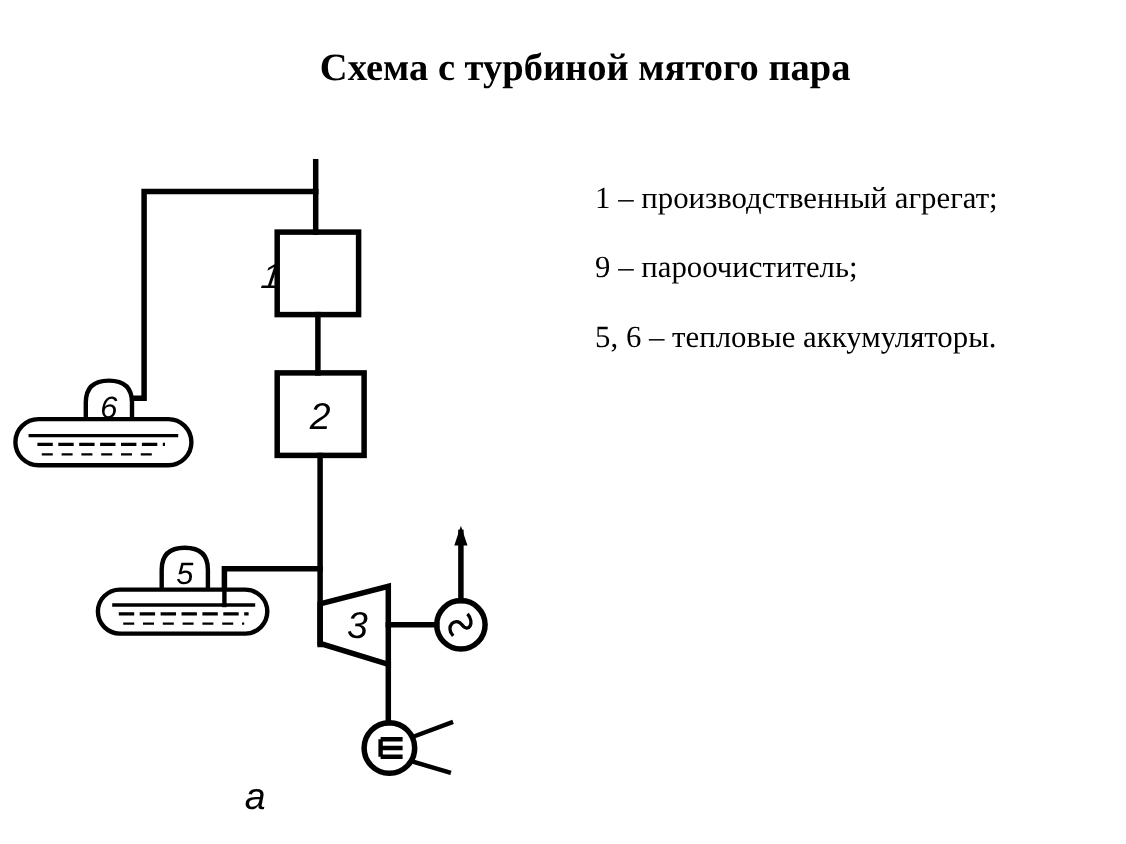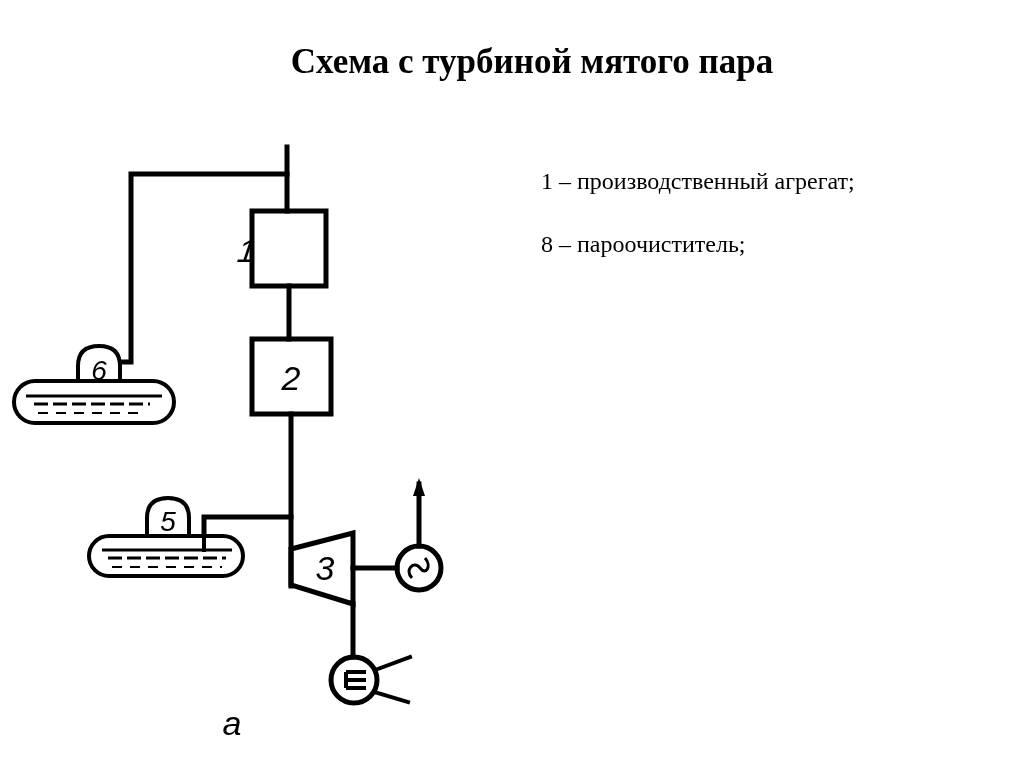--- a/index.html
+++ b/index.html
@@ -4,21 +4,21 @@
   <style>
     html, body { margin: 0; padding: 0; background: #ffffff; }
     body { width: 1024px; height: 767px; position: relative; overflow: hidden; font-family: "Liberation Serif", serif; color: #000; }
     .title {
       position: absolute; left: 0; top: 42px; width: 1064px; text-align: center;
       font-family: "Liberation Serif", serif; font-weight: bold; font-size: 35px;
       letter-spacing: 0px;
     }
     .legend {
       position: absolute; left: 541px; top: 152px; width: 470px;
-      font-family: "Liberation Serif", serif; font-size: 24px; line-height: 58px;
+      font-family: "Liberation Serif", serif; font-size: 28px; line-height: 58px;
     }
     .legend-item { margin: 0 0 5px 0; }
     svg.diagram { position: absolute; left: 0; top: 0; }
     .lbl { font-family: "Liberation Sans", sans-serif; font-style: italic; font-size: 34px; fill: #000; }
     .lbl-small { font-family: "Liberation Sans", sans-serif; font-style: italic; font-size: 28px; fill: #000; }
   </style>
 </head>
 <body>
 
 <div class="title">Схема с турбиной мятого пара</div>
@@ -88,14 +88,15 @@
   <text class="lbl" x="282" y="262" text-anchor="middle" transform="skewX(-8)" style="font-size:32px">1</text>
   <text class="lbl" x="291" y="390" text-anchor="middle">2</text>
   <text class="lbl" x="325" y="580" text-anchor="middle">3</text>
   <text class="lbl-small" x="168" y="531" text-anchor="middle">5</text>
   <text class="lbl-small" x="99" y="380" text-anchor="middle">6</text>
   <text class="lbl" x="232" y="735" text-anchor="middle">а</text>
 </svg>
 
 <div class="legend">
   <div class="legend-item">1 – производственный агрегат;</div>
-  <div class="legend-item">8 – пароочиститель;</div>
+  <div class="legend-item">9 – пароочиститель;</div>
+  <div class="legend-item">5, 6 – тепловые аккумуляторы.</div>
 </div>
 
 </body></html>

